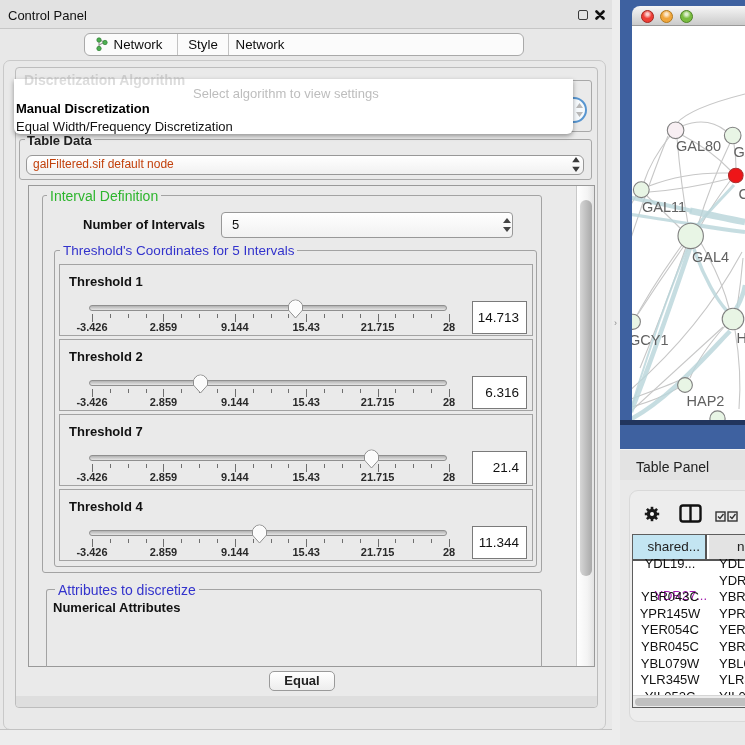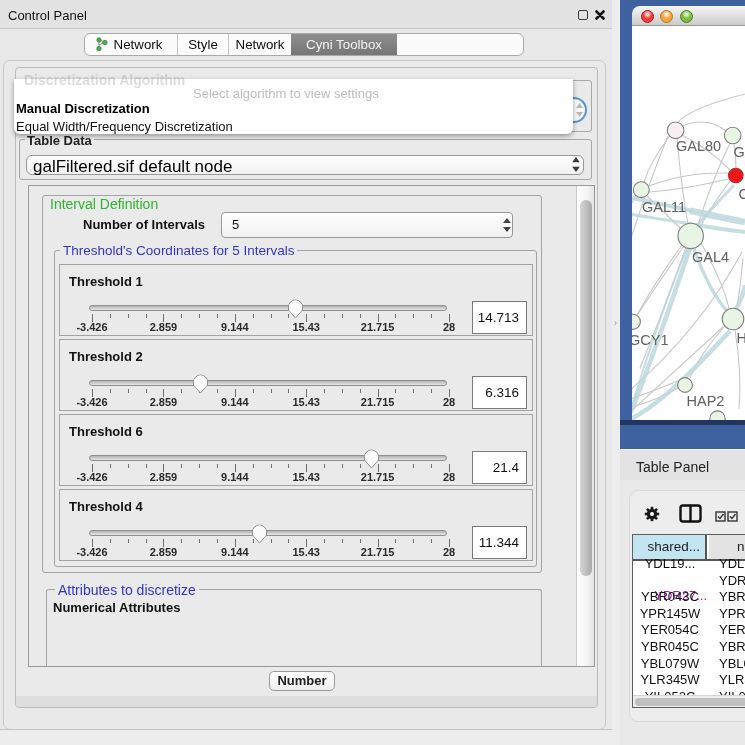--- a/index.html
+++ b/index.html
@@ -24,41 +24,40 @@
 <div class="abs" style="left:0;top:0;width:612px;height:29px;background:#e2e2e2;border-bottom:1px solid #c6c6c6;"></div>
 <div class="abs" style="left:8px;top:8px;font-size:13px;color:#111;">Control Panel</div>
 <div class="abs" style="left:578px;top:10px;width:10px;height:10px;border:1.8px solid #3a3a3a;border-radius:2px;"></div>
 <svg class="abs" style="left:595px;top:10px" width="10" height="10" viewBox="0 0 10 10">
       <path d="M1.5,1.5 L8.5,8.5 M8.5,1.5 L1.5,8.5" stroke="#111" stroke-width="2.6" stroke-linecap="round"></path>
     </svg>
 <div class="abs" style="left:84px;top:33px;width:440px;height:23px;background:#fbfbfb;border:1px solid #a9a9a9;border-radius:6px;overflow:hidden;">
 <div class="seg" style="left:0;width:93px;line-height:21px;border-right:1px solid #c3c3c3;"><span style="margin-left:14px;">Network</span></div>
 <div class="seg" style="left:93px;width:51px;line-height:21px;border-right:1px solid #c3c3c3;">Style</div>
 <div class="seg" style="left:144px;width:62px;line-height:21px;">Network</div>
-<div class="seg" style="left:206px;width:106px;line-height:21px;background:linear-gradient(#8e8e8e,#767676);color:#f3f3f3;">Cyni Toolbox</div>
 </div>
 <svg class="abs" style="left:95px;top:37px" width="14" height="15" viewBox="0 0 14 15">
       <path d="M4,3 L10,5 M4,8 L10,5 M4,3 L4,12" stroke="#8a8a8a" stroke-width="1"></path>
       <circle cx="4" cy="3" r="2.2" fill="#4caf50" stroke="#2e7d32" stroke-width=".7"></circle>
       <circle cx="10" cy="5.5" r="2.2" fill="#4caf50" stroke="#2e7d32" stroke-width=".7"></circle>
       <circle cx="4" cy="11.5" r="2.2" fill="#4caf50" stroke="#2e7d32" stroke-width=".7"></circle>
     </svg>
 <div class="abs" style="left:3px;top:60px;width:603px;height:670px;border:1px solid #c9c9c9;border-radius:7px;background:#e9e9e9;"></div>
 <div class="abs" style="left:15px;top:67px;width:583px;height:641px;border:1px solid #bdbdbd;border-radius:4px;background:#eaeaea;"></div>
 <div class="abs" style="left:16px;top:696px;width:581px;height:11px;background:#dedede;border-radius:0 0 4px 4px;"></div>
 <div class="abs" style="left:21px;top:80px;width:571px;height:52px;border:1px solid #a8a8a8;border-radius:3px;"></div>
 <div class="abs" style="left:500px;top:97px;width:87px;height:26px;border:2.5px solid #5795d0;border-radius:13px;background:#f6fafd;"></div>
 <svg class="abs" style="left:575px;top:102px" width="9" height="16" viewBox="0 0 9 16">
       <path d="M4.5,1 L8,6 L1,6 z M4.5,15 L8,10 L1,10 z" fill="#b8b8b8"></path>
     </svg>
 <div class="abs" style="left:28px;top:185px;width:567px;height:482px;border:1px solid #999999;background:#eaeaea;"></div>
 <div class="abs" style="left:576px;top:186px;width:18px;height:480px;border-left:1px solid #c9c9c9;background:linear-gradient(90deg,#ffffff,#f4f4f4 60%,#e3e3e3);"></div>
 <div class="abs" style="left:580px;top:200px;width:12px;height:376px;background:linear-gradient(90deg,#d6d6d6,#a9a9a9);border-radius:6px;"></div>
 <div class="abs" style="left:42px;top:195px;width:500px;height:378px;border:1px solid #a3a3a3;border-radius:3px;"></div>
-<div class="abs" style="left:47px;top:188px;font-size:14px;color:#2db52d;background:#eaeaea;padding:0 3px;margin-top:8px;">Interval Definition</div>
+<div class="abs" style="left:47px;top:188px;font-size:14px;color:#2db52d;background:#eaeaea;padding:0 3px;">Interval Definition</div>
 <div class="abs" style="left:83px;top:217px;font-size:13px;font-weight:bold;color:#111;">Number of Intervals</div>
 <div class="combo abs" style="left:221px;top:212px;width:292px;height:26px;"></div>
 <div class="abs" style="left:232px;top:217px;font-size:13px;color:#111;">5</div>
 <div class="arrows" style="left:503px;top:218px;height:14px;"></div>
 <div class="abs" style="left:54px;top:250px;width:483px;height:317px;border:1px solid #a3a3a3;border-radius:3px;"></div>
 <div class="abs" style="left:60px;top:243px;font-size:13.5px;color:#3333cc;background:#eaeaea;padding:0 3px;">Threshold's Coordinates for 5 Intervals</div>
 <div class="thblock" style="top:264px;">
 <div class="thname">Threshold 1</div>
 <div class="track"></div>
 <div class="tick" style="left:32.00px;top:49px;height:8px;"></div>
@@ -124,21 +123,21 @@
 <div class="tlab" style="left:246.20px;top:56px;">15.43</div>
 <div class="tlab" style="left:317.60px;top:56px;">21.715</div>
 <div class="tlab" style="left:389.00px;top:56px;">28</div>
 <svg class="abs" style="left:131px;top:33px;" width="19" height="22" viewBox="0 0 19 22">
         <path d="M2.5,9 a7,7 0 0 1 14,0 l0,3 l-7,8 l-7,-8 z" fill="#fbfbfb" stroke="#8e8e8e" stroke-width="1"></path>
         <path d="M3.5,9 a6,6 0 0 1 12,0 l0,2.7 l-6,6.8 l-6,-6.8 z" fill="none" stroke="#ffffff" stroke-width="1"></path>
       </svg>
 <div class="vbox">6.316</div>
 </div>
 <div class="thblock" style="top:414px;">
-<div class="thname">Threshold 6</div>
+<div class="thname">Threshold 7</div>
 <div class="track"></div>
 <div class="tick" style="left:32.00px;top:49px;height:8px;"></div>
 <div class="tick" style="left:49.85px;top:49px;height:4px;"></div>
 <div class="tick" style="left:67.70px;top:49px;height:4px;"></div>
 <div class="tick" style="left:85.55px;top:49px;height:4px;"></div>
 <div class="tick" style="left:103.40px;top:49px;height:8px;"></div>
 <div class="tick" style="left:121.25px;top:49px;height:4px;"></div>
 <div class="tick" style="left:139.10px;top:49px;height:4px;"></div>
 <div class="tick" style="left:156.95px;top:49px;height:4px;"></div>
 <div class="tick" style="left:174.80px;top:49px;height:8px;"></div>
@@ -198,26 +197,26 @@
 <div class="tlab" style="left:389.00px;top:56px;">28</div>
 <svg class="abs" style="left:190px;top:33px;" width="19" height="22" viewBox="0 0 19 22">
         <path d="M2.5,9 a7,7 0 0 1 14,0 l0,3 l-7,8 l-7,-8 z" fill="#fbfbfb" stroke="#8e8e8e" stroke-width="1"></path>
         <path d="M3.5,9 a6,6 0 0 1 12,0 l0,2.7 l-6,6.8 l-6,-6.8 z" fill="none" stroke="#ffffff" stroke-width="1"></path>
       </svg>
 <div class="vbox">11.344</div>
 </div>
 <div class="abs" style="left:46px;top:589px;width:496px;height:78px;border:1px solid #a3a3a3;border-top-left-radius:3px;border-top-right-radius:3px;border-bottom:none;"></div>
 <div class="abs" style="left:55px;top:582px;font-size:14px;color:#3333cc;background:#eaeaea;padding:0 3px;">Attributes to discretize</div>
 <div class="abs" style="left:53px;top:600px;font-size:13px;font-weight:bold;color:#111;">Numerical Attributes</div>
-<div class="abs" style="left:269px;top:671px;width:66px;height:20px;border:1px solid #9a9a9a;border-radius:5px;background:linear-gradient(#ffffff,#ededed);text-align:center;font-size:13px;font-weight:bold;line-height:18px;color:#222;">Number</div>
+<div class="abs" style="left:269px;top:671px;width:66px;height:20px;border:1px solid #9a9a9a;border-radius:5px;background:linear-gradient(#ffffff,#ededed);text-align:center;font-size:13px;font-weight:bold;line-height:18px;color:#222;">Equal</div>
 <div class="abs" style="left:0;top:729px;width:612px;height:1px;background:#c2c2c2;"></div>
 <div class="abs" style="left:19px;top:138.5px;width:573px;height:41.5px;border:1px solid #a8a8a8;border-radius:3px;"></div>
 <div class="abs" style="left:25px;top:133px;font-size:13px;font-weight:bold;color:#222;background:#eaeaea;padding:0 2px;">Table Data</div>
 <div class="combo abs" style="left:26px;top:154.5px;width:558px;height:20.5px;border-radius:6px;"></div>
-<div class="abs" style="left:33px;top:157px;font-size:17px;color:#000000;">galFiltered.sif default node</div>
+<div class="abs" style="left:33px;top:157px;font-size:12px;color:#c2410c;">galFiltered.sif default node</div>
 <svg class="abs" style="left:571px;top:156px" width="10" height="17" viewBox="0 0 10 17">
       <path d="M5,1 L8.8,6.2 L1.2,6.2 z M5,16 L8.8,10.8 L1.2,10.8 z" fill="#3a3a3a"></path>
     </svg>
 <div class="abs" style="left:14px;top:79px;width:559px;height:55px;background:#ffffff;border-radius:0 0 6px 6px;box-shadow:0 2px 5px rgba(0,0,0,0.38);"></div>
 <div class="abs" style="left:193px;top:86px;font-size:13px;color:#bdbdbd;">Select algorithm to view settings</div>
 <div class="abs" style="left:16px;top:101px;font-size:13px;font-weight:bold;color:#000;">Manual Discretization</div>
 <div class="abs" style="left:16px;top:119px;font-size:13px;color:#111;">Equal Width/Frequency Discretization</div>
 <div class="abs" style="left:24px;top:72px;font-size:14px;font-weight:bold;color:rgba(130,130,130,0.28);">Discretization Algorithm</div>
 <div class="abs" style="left:614px;top:318px;font-size:9px;color:#888;">›</div>
 <div class="abs" style="left:620px;top:0;width:125px;height:449px;background:#3e61a0;"></div>

